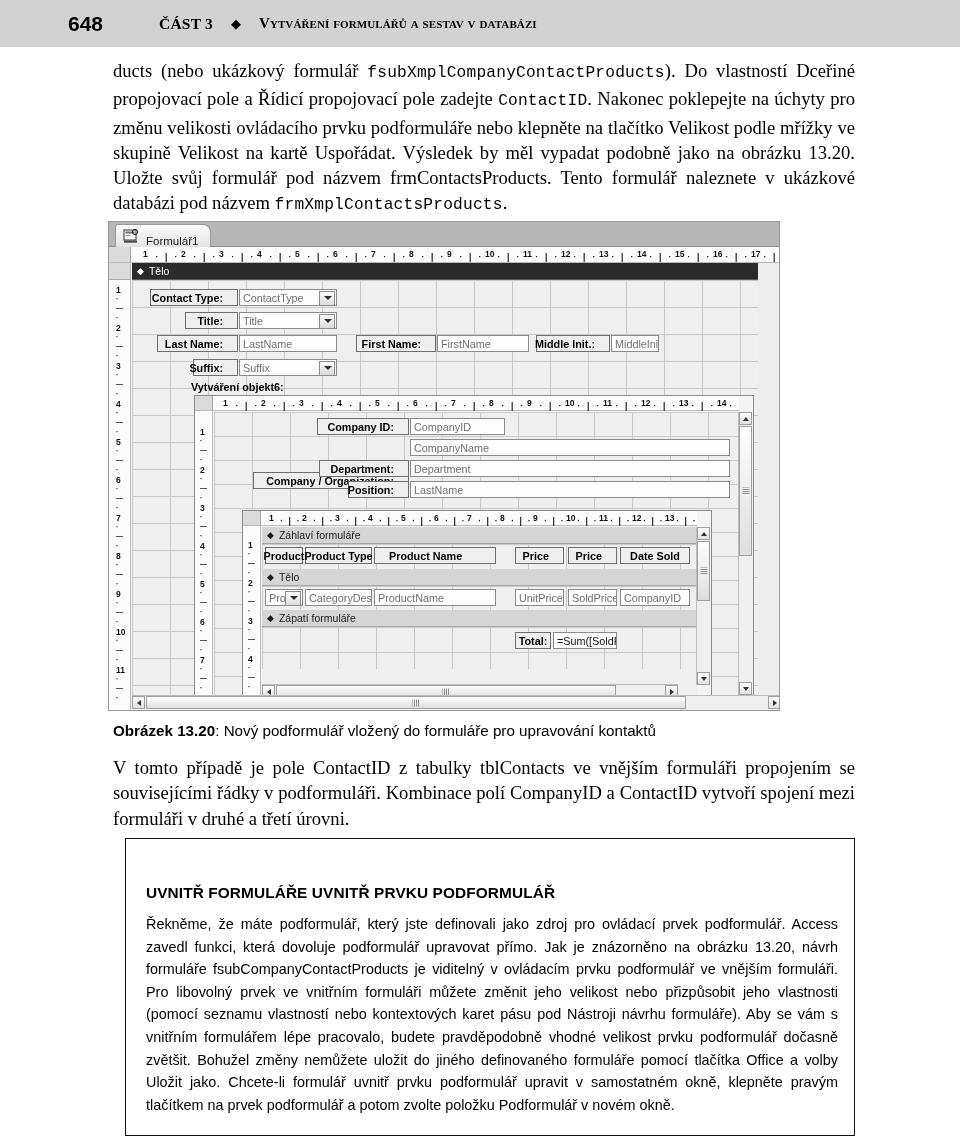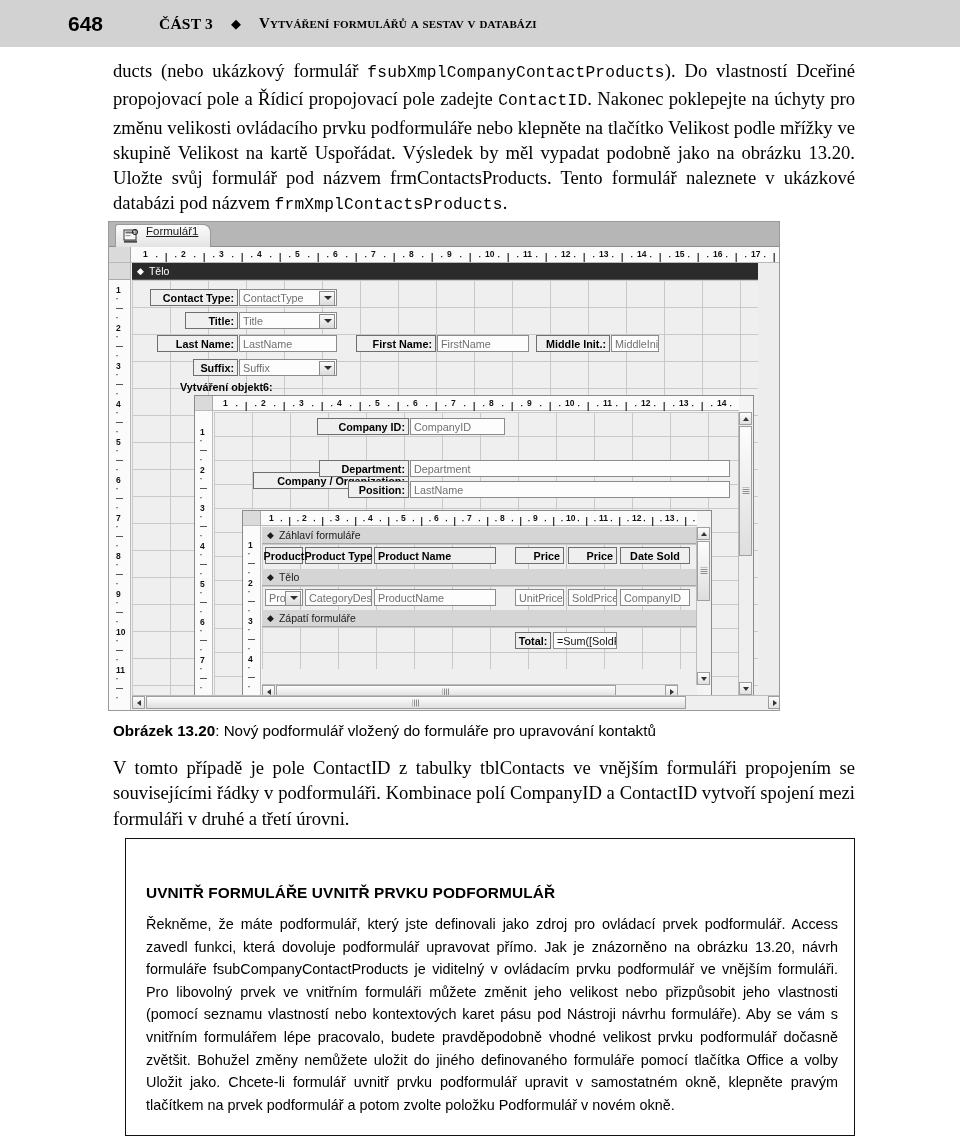--- a/index.html
+++ b/index.html
@@ -71,21 +71,21 @@
     background:#b6b6b6;
     border-bottom:1px solid #8e8e8e;
   }
   .doc-tab {
     position:absolute; left:6px; top:2px; height:23px;
     padding:0 12px 0 30px;
     background:linear-gradient(#fcfcfc,#e3e3e3);
     border:1px solid #9a9a9a; border-bottom:none;
     border-radius:3px 8px 0 0;
     font-size:11.5px; color:#1a1a1a;
-    display:flex; align-items:flex-start;text-decoration:underline;
+    display:flex; align-items:flex-end;
   }
   .tab-icon {
     position:absolute; left:7px; top:4px; width:16px; height:15px;
   }
   
   .hruler {
     position:absolute; left:0; top:25px; width:672px; height:16px;
     background:#fbfbfb; border-bottom:1px solid #b9b9b9;
     display:flex; align-items:center;
   }
@@ -133,21 +133,21 @@
   }
   
   .lbl, .fld {
     position:absolute; height:17px; font-size:10.8px;
     display:flex; align-items:center;
     font-family:"Liberation Sans", sans-serif;
   }
   .lbl {
     background:#efefef; border:1px solid #6e6e6e;
     font-weight:bold; color:#000;
-    justify-content:flex-end; padding:0 3px;
+    justify-content:flex-end; padding:0 14px;
     white-space:nowrap;
   }
   .lbl.left { justify-content:flex-start; }
   .lbl.plain { border:none; background:transparent; }
   .fld {
     background:#fdfdfd; border:1px solid #8b8b8b;
     color:#707070; padding:0 3px; white-space:nowrap; overflow:hidden;
   }
   .fld.combo::after {
     content:""; position:absolute; right:1px; top:1px;
@@ -539,20 +539,21 @@
               <span style="top: 272.5px; font-size: 7px;">·</span>
             </div>
         </div>
 
         <div class="grid" style="position:absolute;left:19px;top:16px;width:525px;height:299px;background-size:38px 24px;">
 
           <div class="lbl" style="left:103px;top:6px;width:92px;">Company ID:</div>
           <div class="fld" style="left:196px;top:6px;width:95px;">CompanyID</div>
 
           <div class="lbl" style="left:39px;top:27px;width:156px;margin-top:33px;">Company / Organization:</div>
+          <div class="fld" style="left:196px;top:27px;width:320px;">CompanyName</div>
 
           <div class="lbl" style="left:105px;top:48px;width:90px;">Department:</div>
           <div class="fld" style="left:196px;top:48px;width:320px;">Department</div>
 
           <div class="lbl" style="left:134px;top:69px;width:61px;">Position:</div>
           <div class="fld" style="left:196px;top:69px;width:320px;">LastName</div>
 
           <div class="sub2" style="left:28px;top:98px;width:470px;height:190px;">
 
             <div class="sub-hruler" style="width:454px;">

